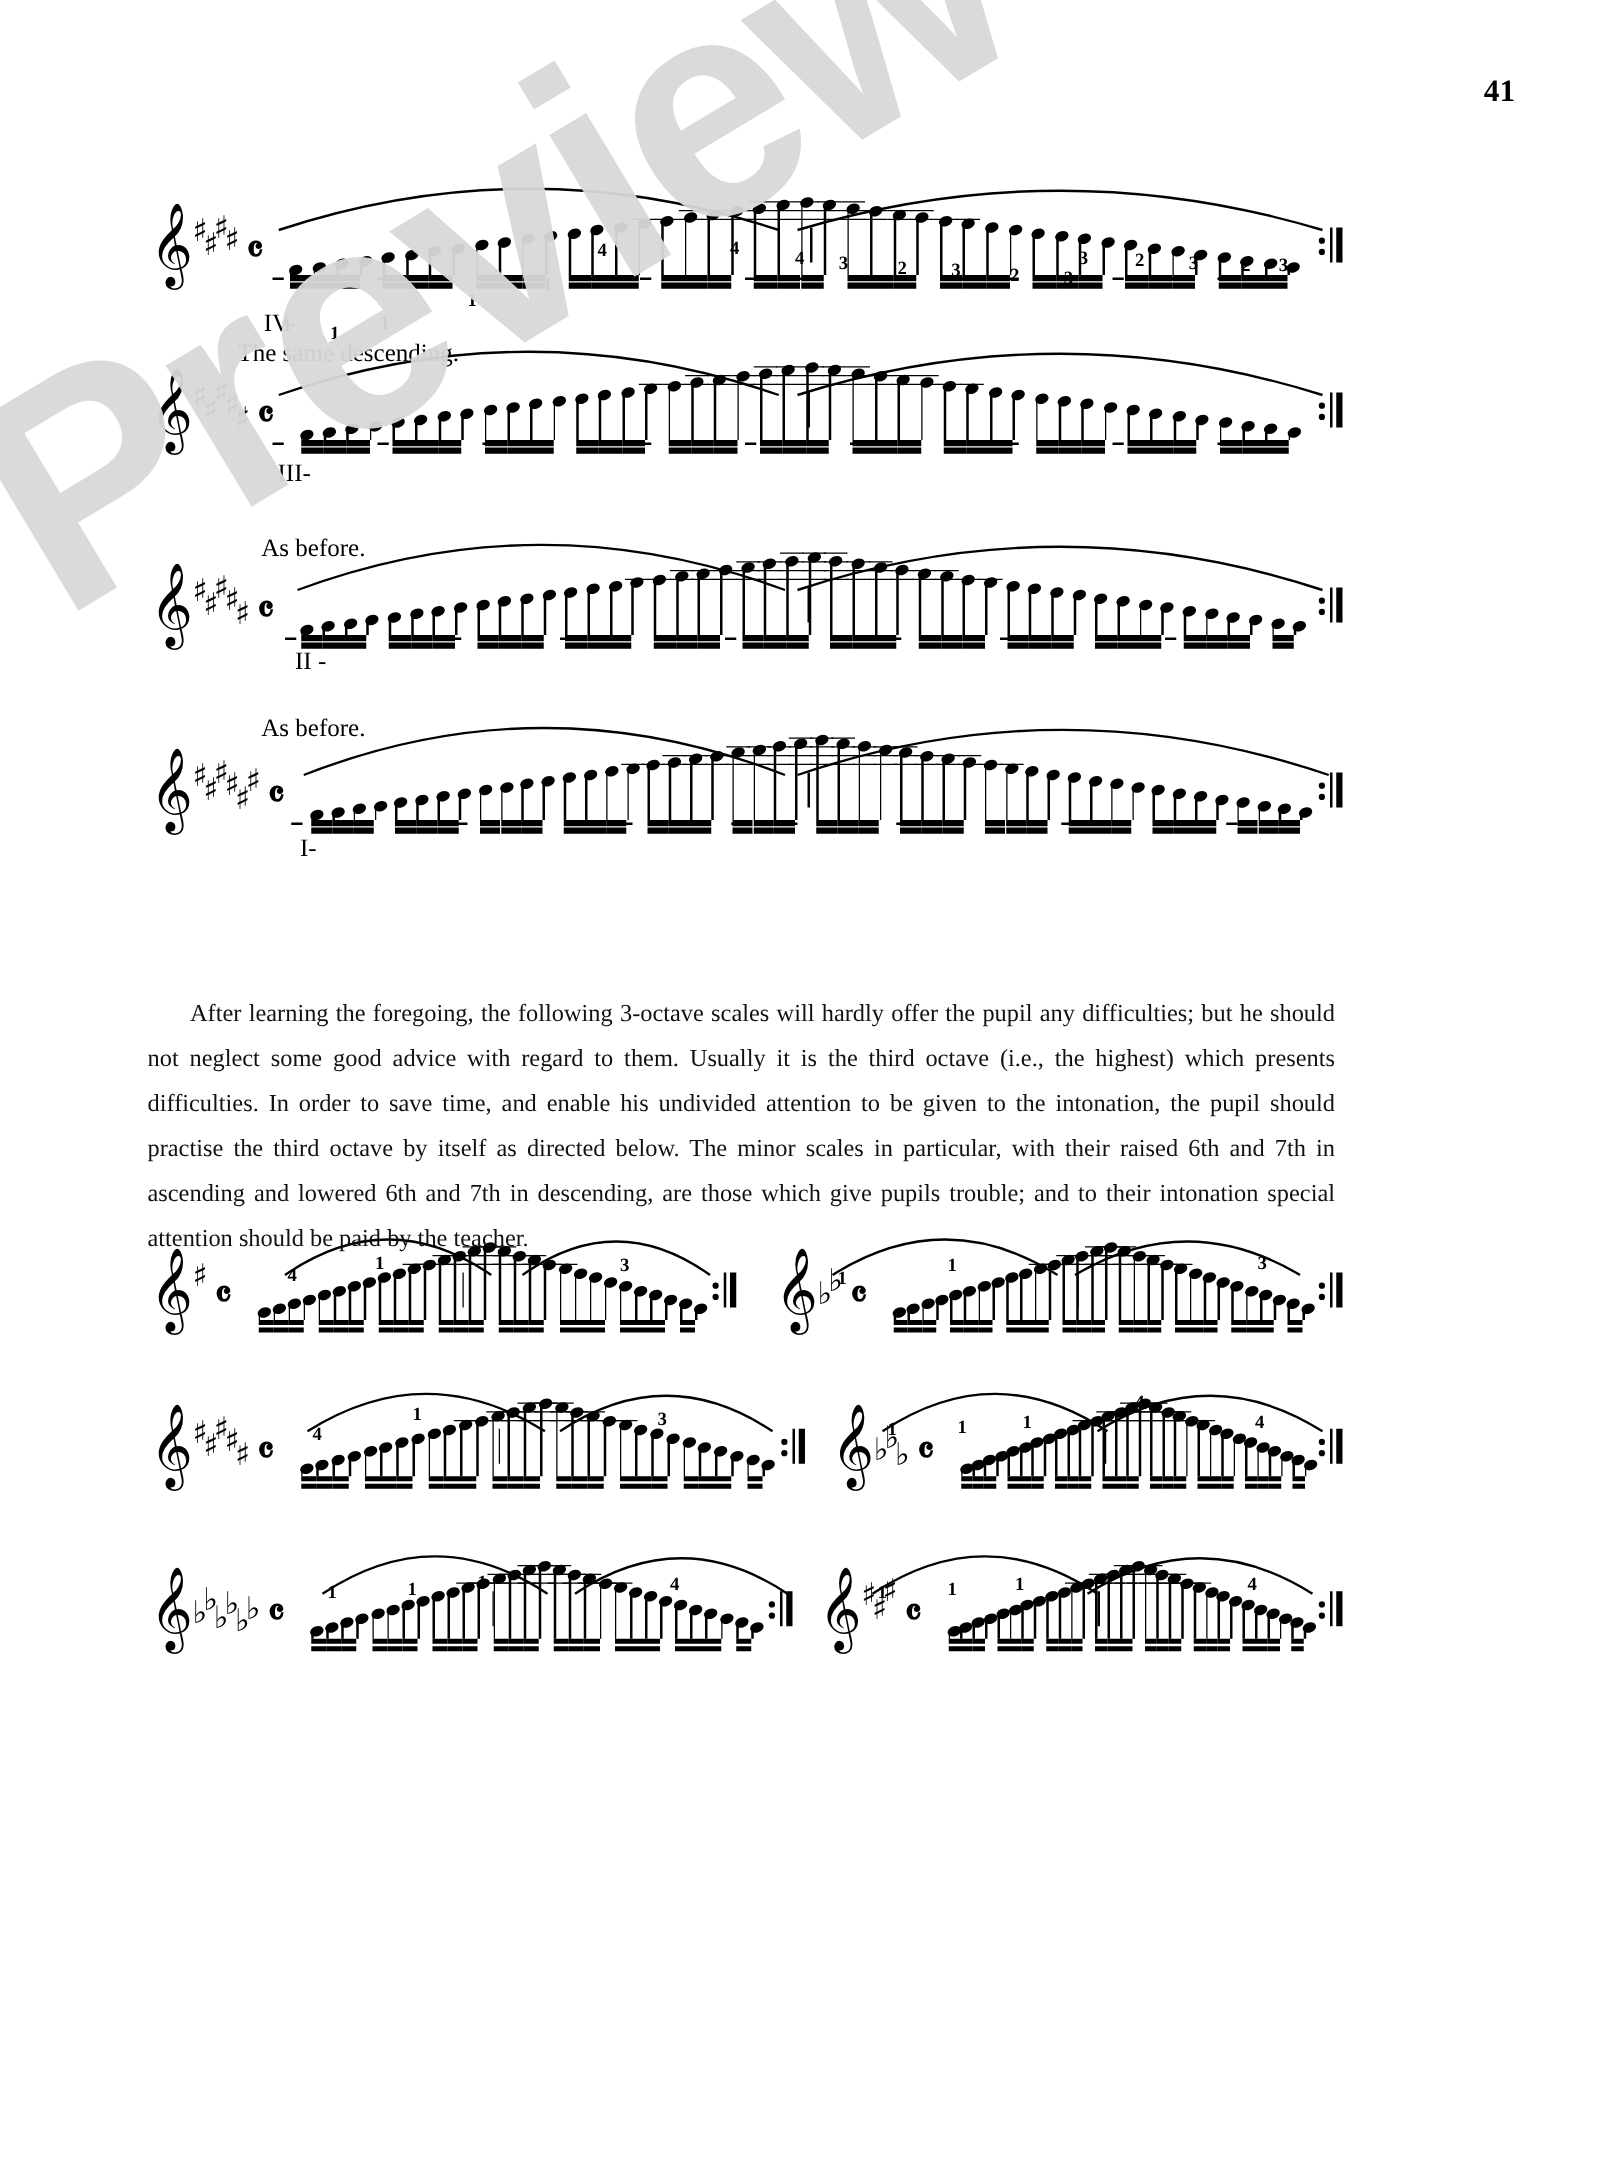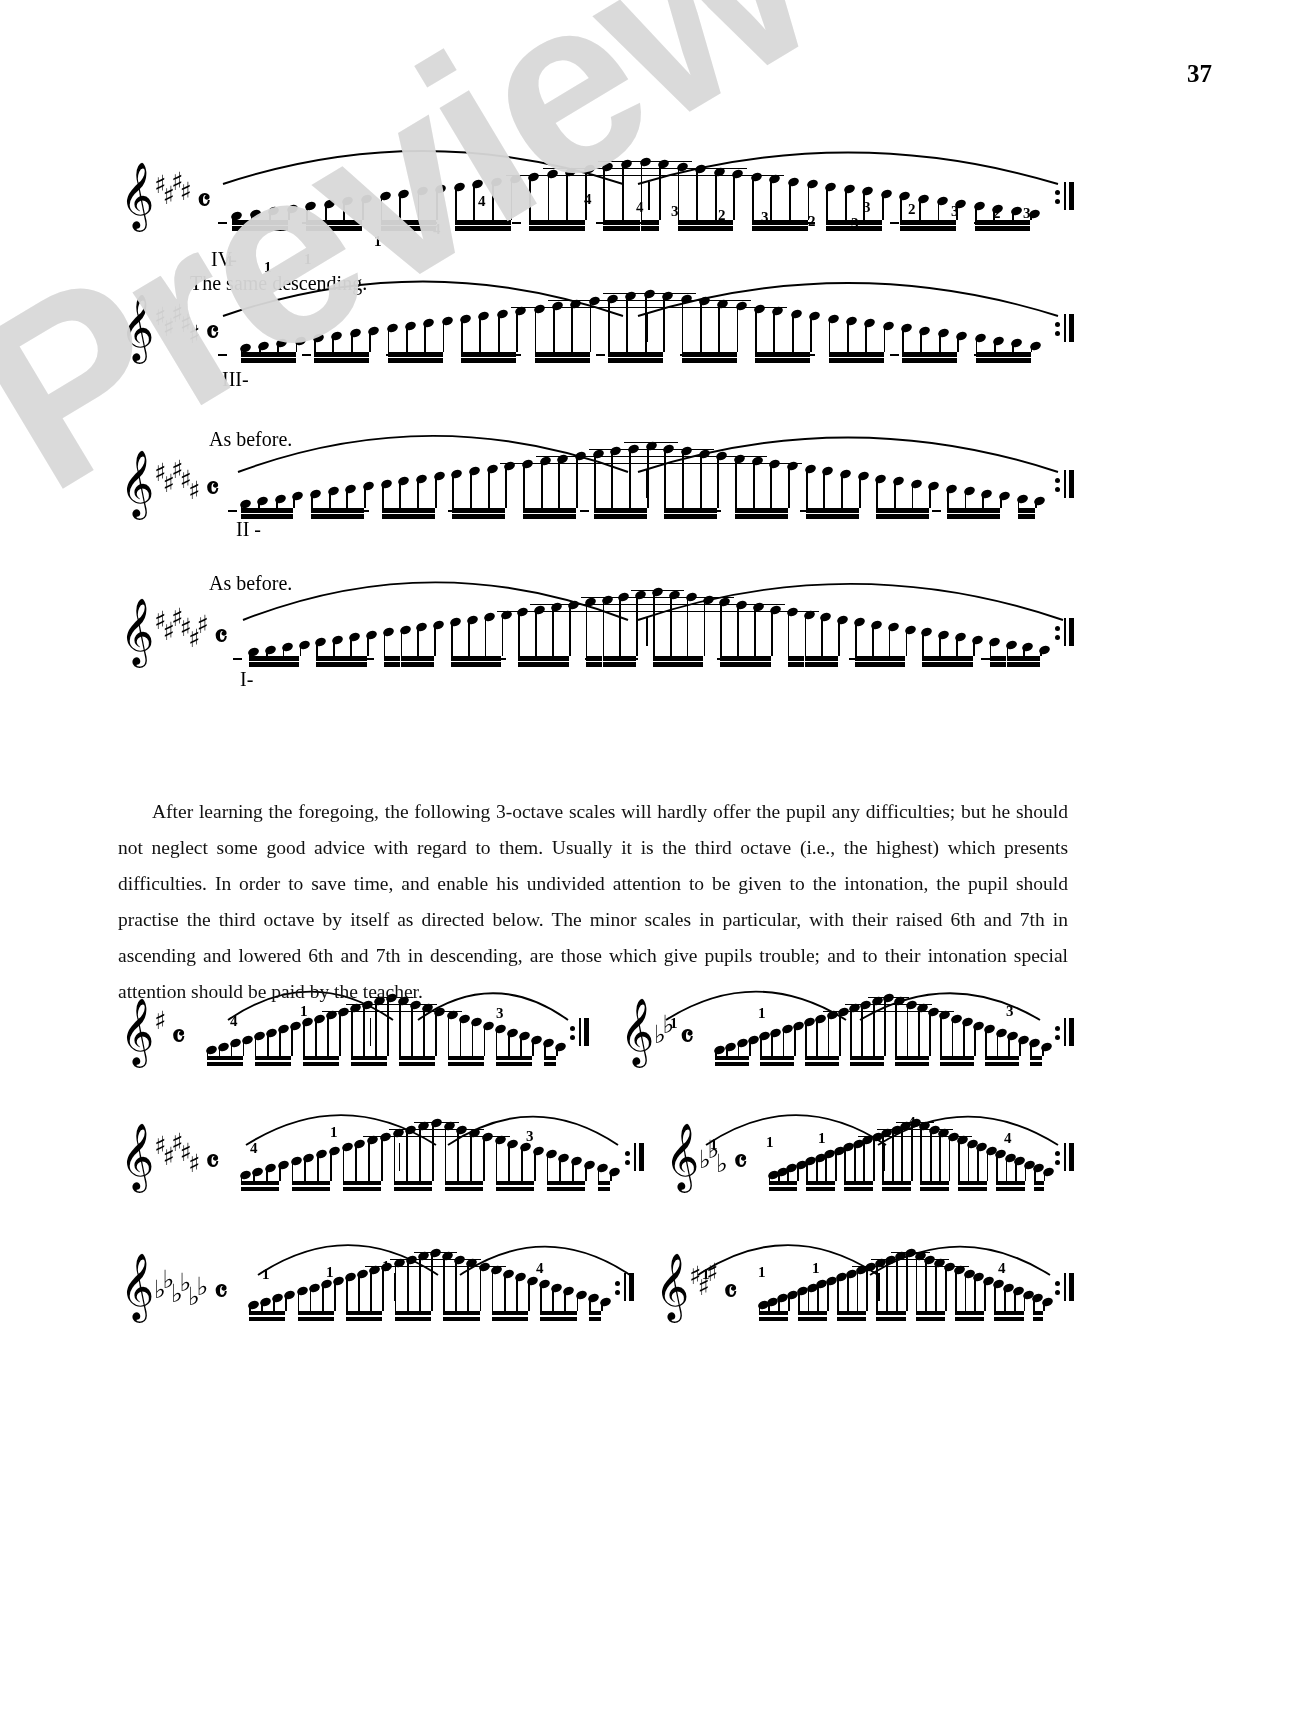--- a/index.html
+++ b/index.html
@@ -120,21 +120,21 @@
     color:#111;
   }
   .prose p{margin:0;}
   .prose p.indent{text-indent:34px;}
 </style>
 </head>
 <body>
 
 <div class="page">
 
-  <div class="page-number">37</div>
+  <div class="page-number">41</div>
 
   <div class="system" id="sys1" style="left:118px;top:160px;width:960px;height:110px;">
       <div class="sl" style="left:0px;top:22px;width:960px;"></div>
       <div class="sl" style="left:0px;top:29px;width:960px;"></div>
       <div class="sl" style="left:0px;top:36px;width:960px;"></div>
       <div class="sl" style="left:0px;top:43px;width:960px;"></div>
       <div class="sl" style="left:0px;top:50px;width:960px;"></div>
       <div class="clef" style="left:2px;top:6px;font-size:58px;">𝄞</div>
       <div class="ksig" style="left:36px;top:12px;">♯</div>
       <div class="ksig" style="left:44.5px;top:22.5px;">♯</div>

